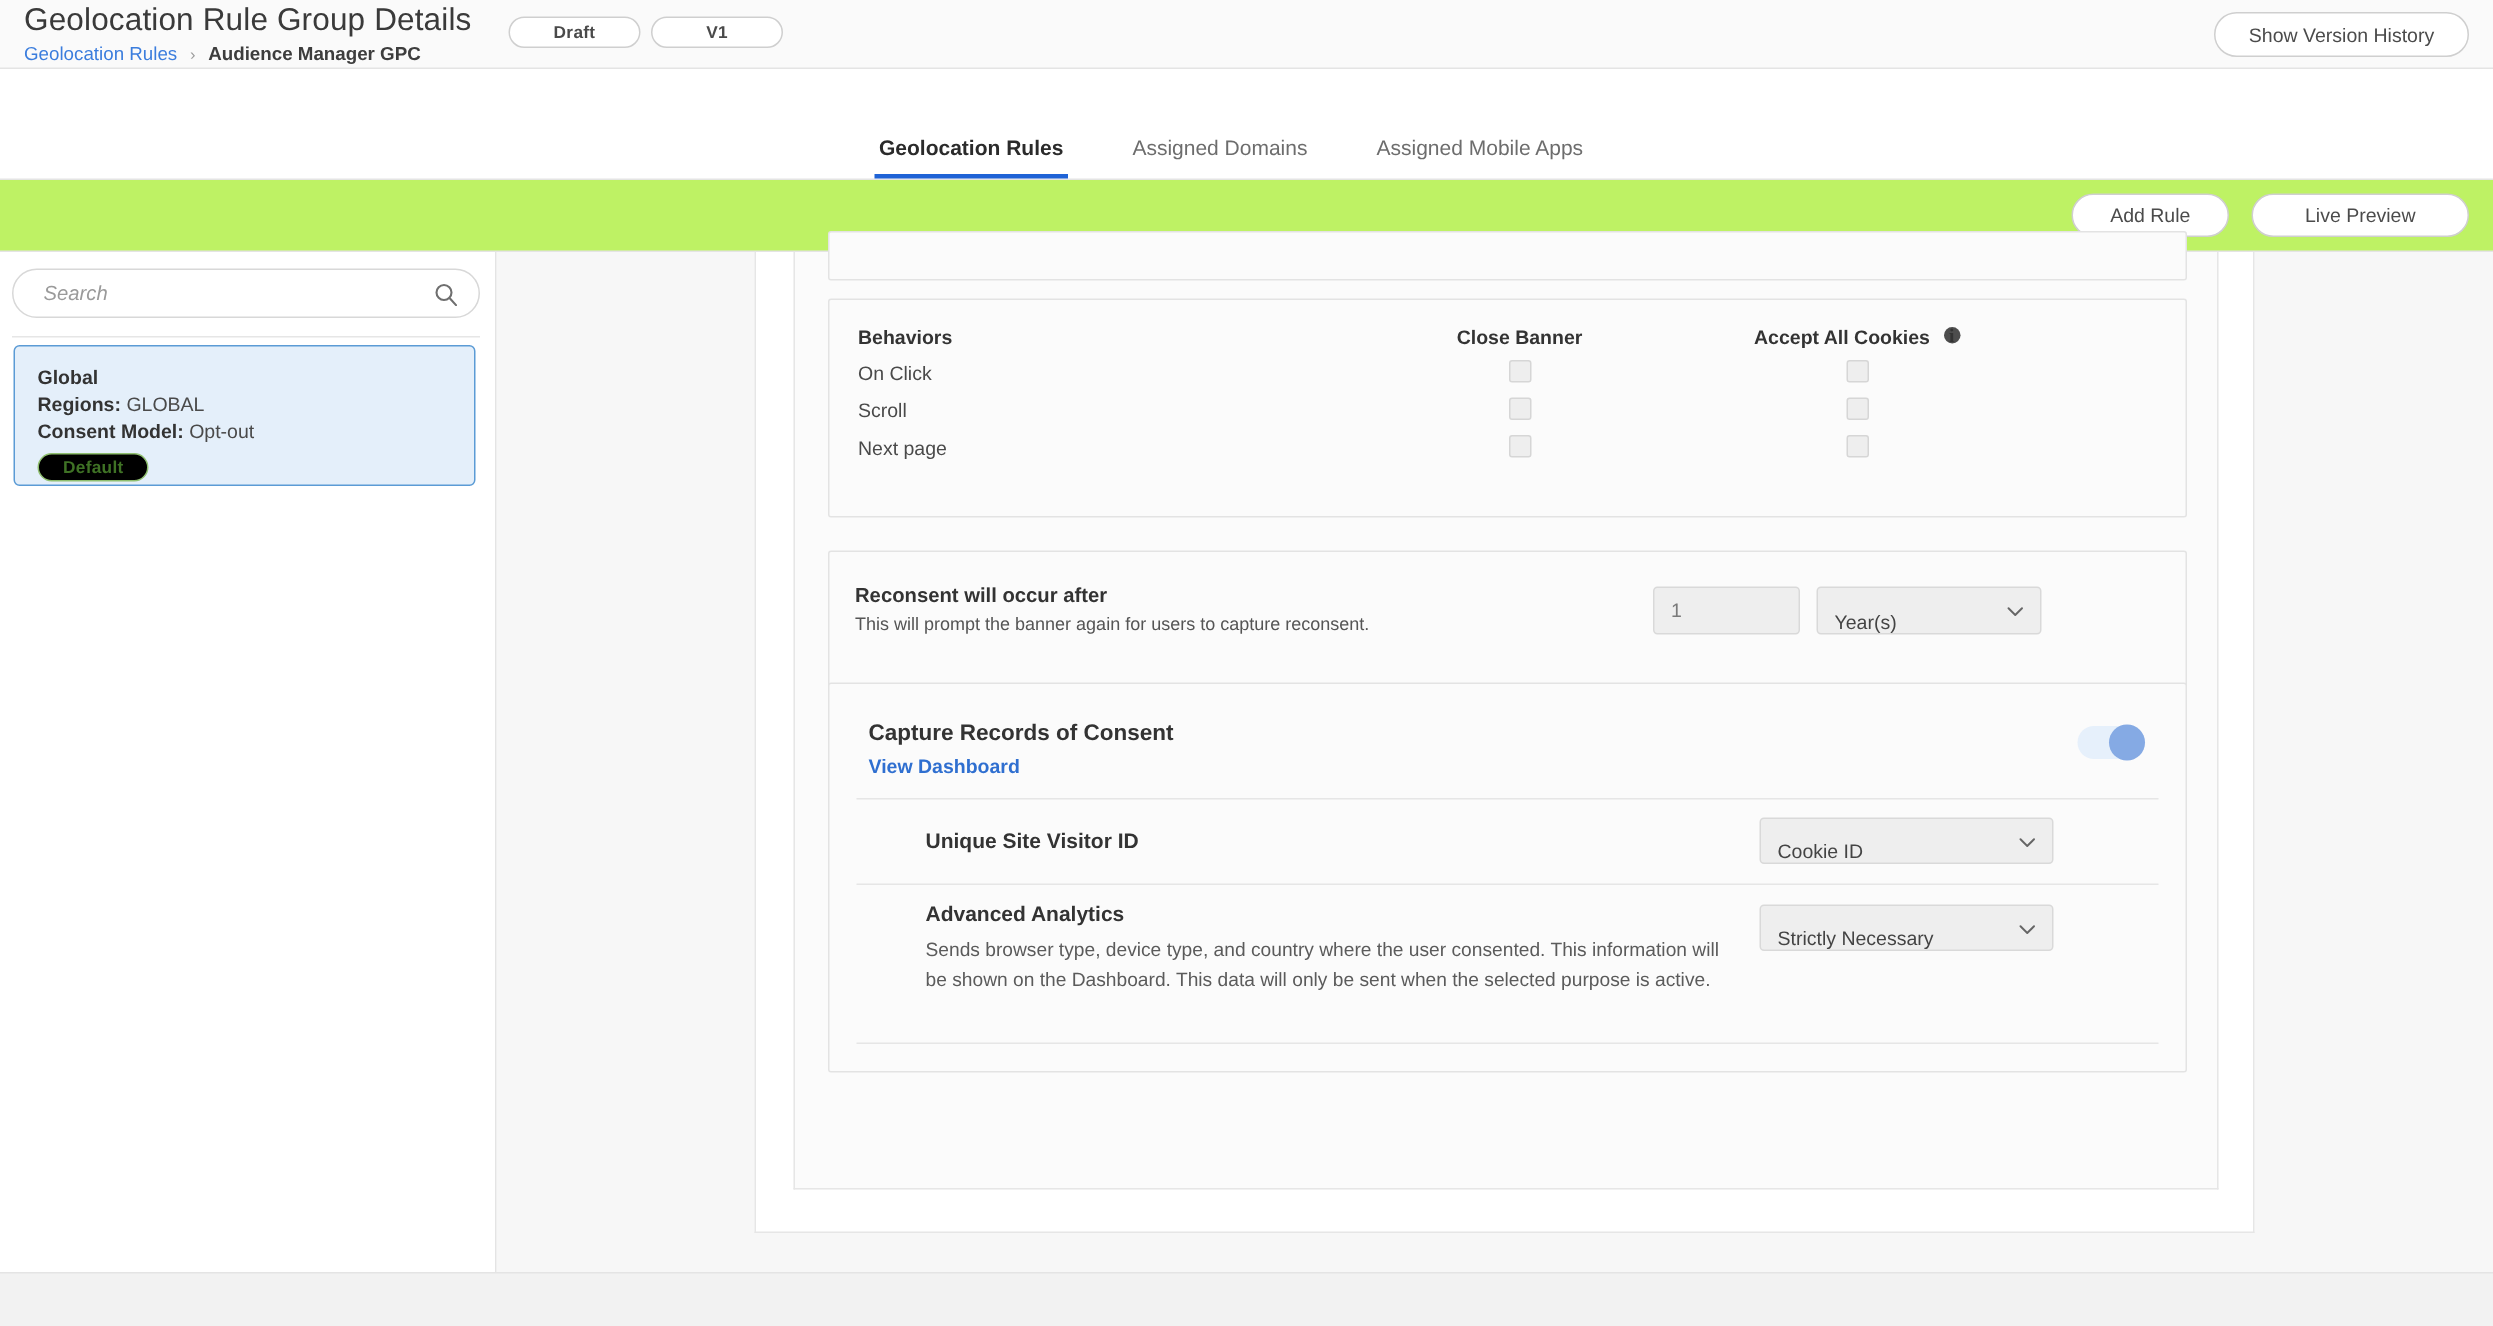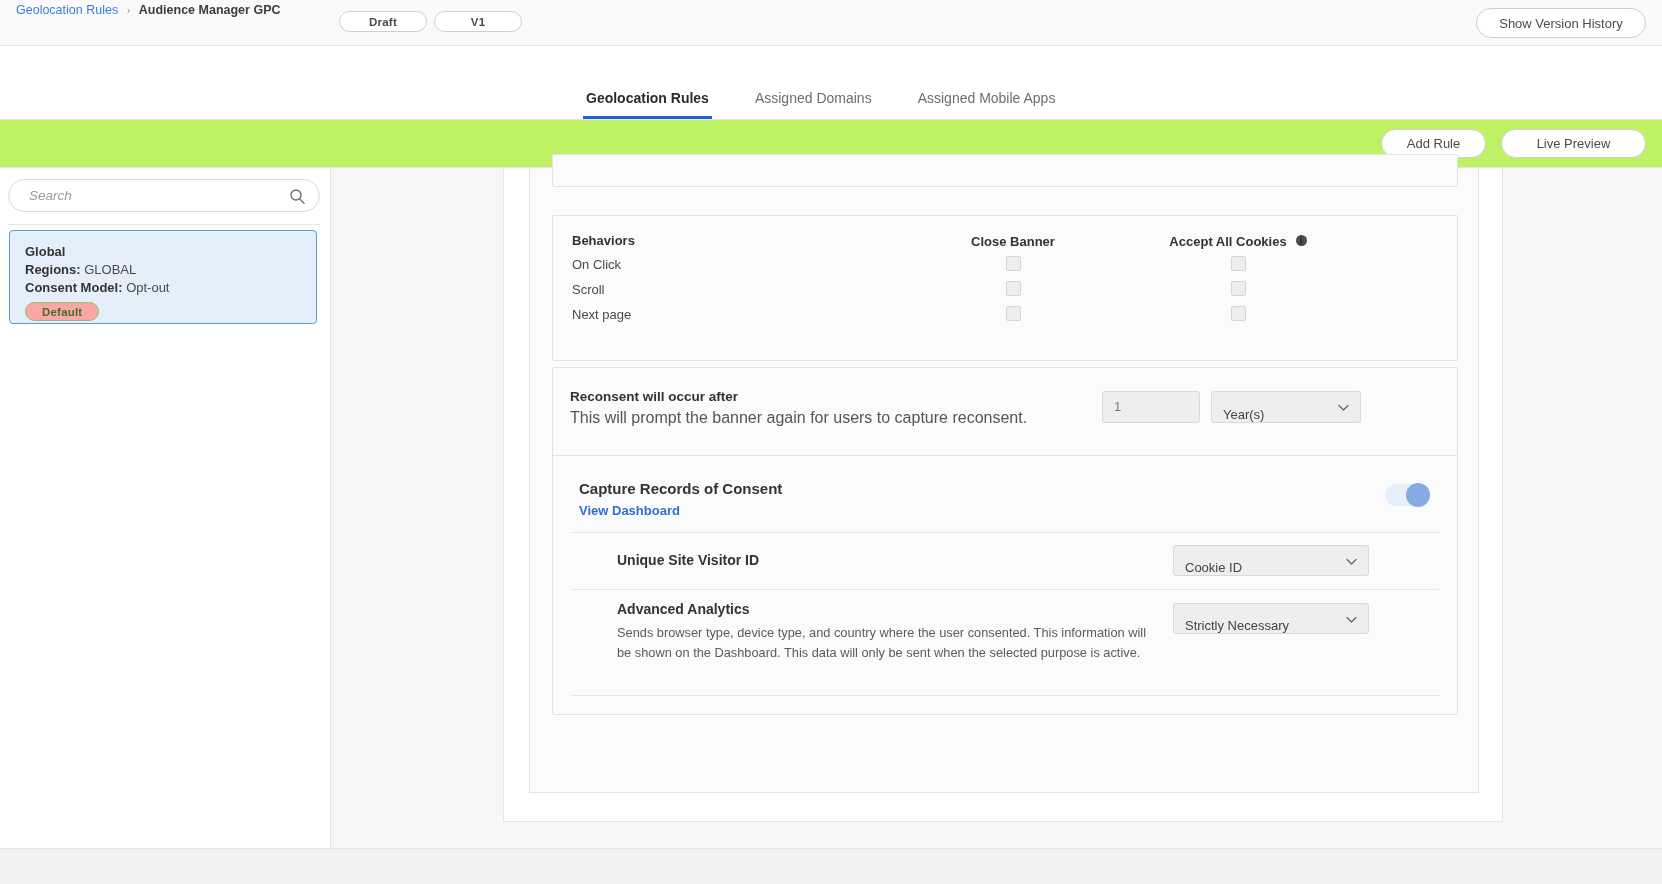--- a/index.html
+++ b/index.html
@@ -106,21 +106,21 @@
     position: absolute; left: 9px; top: 62px; width: 308px; height: 94px;
     background: #e4effa; border: 1px solid #5b9bd5; border-radius: 4px;
     padding: 12px 0 0 15px; cursor: pointer;
   }
   .rule-name { font-size: 13px; font-weight: 700; color: #333; line-height: 18px; }
   .rule-kv { font-size: 13px; color: #4a4a4a; line-height: 18px; }
   .rule-kv b { font-weight: 700; color: #333; }
   .badge-default {
     display: inline-flex; align-items: center; justify-content: center;
     margin-top: 5px; height: 19px; padding: 0 16px;
-    border: 1px solid #8fbf6f; border-radius: 10px; background: #fca5a5;
+    border: 1px solid #8fbf6f; border-radius: 10px; background: #000000;
     font-size: 11.5px; font-weight: 700; color: #3f7225; letter-spacing: .2px;
   }
 
   
   .content-col {
     position: absolute; left: 331px; top: 0; width: 1331px; height: 716px;
     background: #f7f7f7;
   }
   .outer-card {
     position: absolute; left: 172px; top: 0; width: 1000px; height: 654px;
@@ -136,21 +136,21 @@
   }
 
   
   .sec-clipped { top: -14px; height: 33px; overflow: hidden; }
   .clip-text {
     position: absolute; left: 18px; top: -5px;
     font-size: 13px; color: #555; white-space: nowrap;
   }
 
   
-  .sec-behaviors { top: 31px; height: 146px; border: 1px solid #e3e3e3; margin-top: 16px; }
+  .sec-behaviors { top: 31px; height: 146px; border: 1px solid #e3e3e3; }
   .beh-table { position: absolute; left: 0; top: 0; width: 906px; }
   .beh-row { position: absolute; left: 0; width: 906px; height: 25px; }
   .beh-label {
     position: absolute; left: 19px; top: 0; font-size: 13px; color: #4a4a4a;
     line-height: 18px;
   }
   .beh-head .beh-label { font-weight: 700; color: #333; }
   .col-close { position: absolute; left: 360px; width: 200px; text-align: center; }
   .col-accept { position: absolute; left: 570px; width: 230px; text-align: center; }
   .col-close span, .col-accept span { font-size: 13px; color: #333; font-weight: 700; }
@@ -167,21 +167,21 @@
   }
 
   
   .sec-reconsent { top: 199px; height: 92px; }
   .recon-title {
     position: absolute; left: 17px; top: 21px;
     font-size: 13.5px; font-weight: 700; color: #333;
   }
   .recon-sub {
     position: absolute; left: 17px; top: 41px;
-    font-size: 16px; color: #555;
+    font-size: 12px; color: #555;
   }
   .recon-num {
     position: absolute; left: 549px; top: 23px; width: 98px; height: 32px;
     background: #eeeeee; border: 1px solid #d9d9d9; border-radius: 3px;
     font-size: 13px; color: #7a7a7a; padding-left: 11px; line-height: 30px;
   }
   .select-box {
     background: #eeeeee; border: 1px solid #d9d9d9; border-radius: 3px;
     font-size: 13px; color: #444; display: flex; align-items: flex-end;
     padding-left: 11px; cursor: pointer; position: absolute;
@@ -231,20 +231,21 @@
   .left-rail-line {
     position: absolute; left: 331px; top: 0; width: 1px; height: 716px;
     background: #e4e4e4;
   }
 </style>
 </head>
 <body>
 
 <div class="topbar">
   <div class="title-wrap">
+    <div class="page-title">Geolocation Rule Group Details</div>
     <div class="breadcrumb">
       <span class="crumb-link">Geolocation Rules</span>
       <span class="crumb-sep">›</span>
       <span class="crumb-current">Audience Manager GPC</span>
     </div>
   </div>
   <div class="pill pill-draft">Draft</div>
   <div class="pill pill-version">V1</div>
   <div class="btn-outline btn-version-history">Show Version History</div>
 </div>

